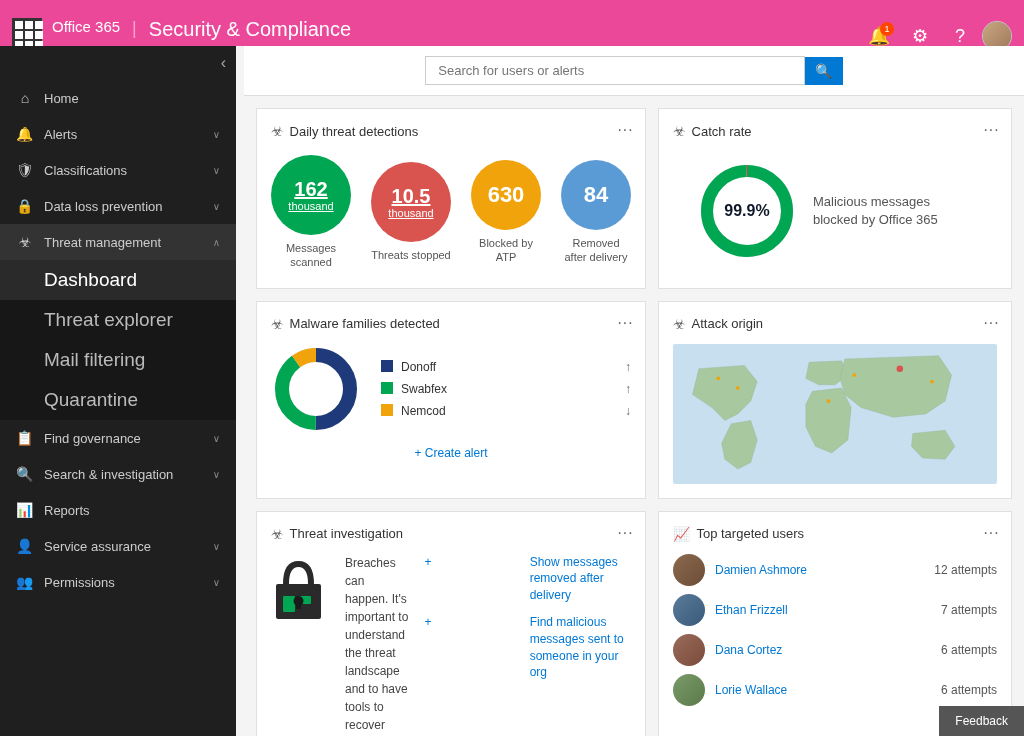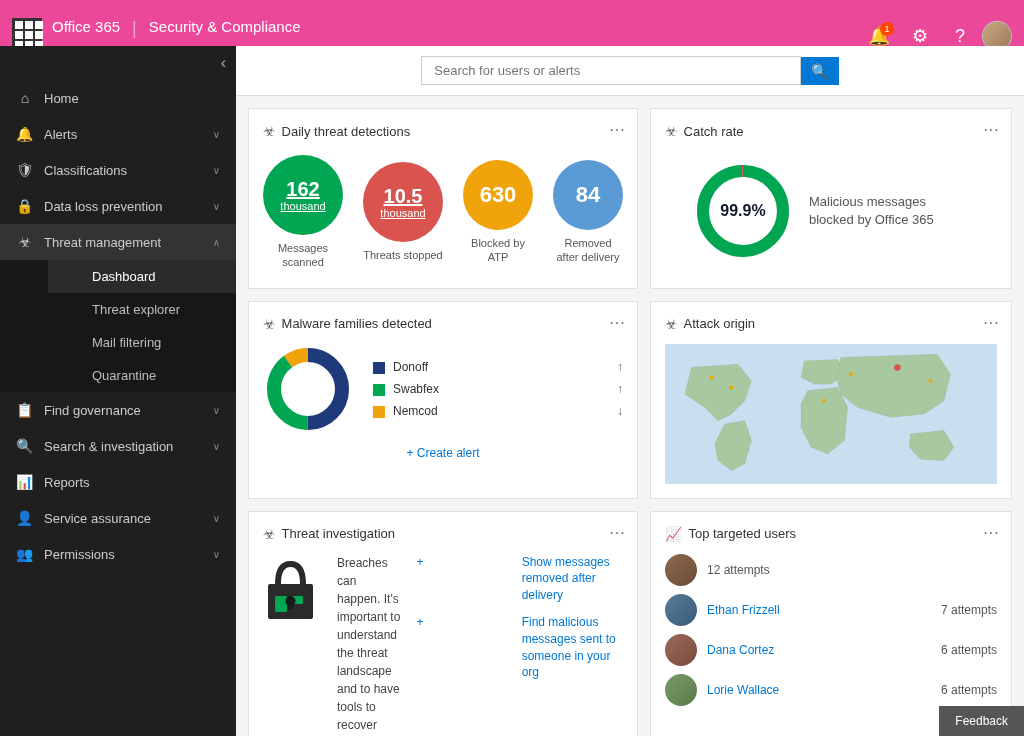--- a/index.html
+++ b/index.html
@@ -4,46 +4,46 @@
   <style>
     * { box-sizing: border-box; margin: 0; padding: 0; }
     body { font-family: 'Segoe UI', Arial, sans-serif; font-size: 13px; background: #f0f0f0; display: flex; flex-direction: column; height: 736px; overflow: hidden; }
 
     
     .topbar { background: #ec4899; display: flex; align-items: flex-start; height: 46px; padding: 18px 12px; flex-shrink: 0; }
     .topbar-grid { background: #333; width: 30px; height: 30px; display: grid; grid-template-columns: repeat(3,8px); grid-template-rows: repeat(3,8px); gap: 2px; padding: 3px; margin-right: 10px; cursor: pointer; }
     .topbar-grid-cell { background: white; }
     .topbar-title { color: white; font-size: 15px; font-weight: 400; }
     .topbar-divider { color: rgba(255,255,255,0.5); margin: 0 12px; font-size: 18px; font-weight: 100; }
-    .topbar-app { color: white; font-size: 15px; }
+    .topbar-app { color: white; font-size: 20px; }
     .topbar-spacer { flex: 1; }
     .topbar-icons { display: flex; align-items: center; gap: 4px; }
     .topbar-icon-btn { width: 36px; height: 36px; display: flex; align-items: center; justify-content: center; color: white; cursor: pointer; position: relative; font-size: 18px; }
     .notif-badge { position: absolute; top: 4px; right: 4px; background: #ff4500; color: white; font-size: 9px; width: 14px; height: 14px; border-radius: 50%; display: flex; align-items: center; justify-content: center; }
     .avatar { width: 30px; height: 30px; border-radius: 50%; background: #888; overflow: hidden; border: 1px solid rgba(255,255,255,0.5); }
     .avatar-img { width: 100%; height: 100%; background: linear-gradient(135deg, #c8a882, #a0785a); }
 
     
     .main-layout { display: flex; flex: 1; overflow: hidden; }
 
     
     .sidebar { width: 236px; background: #1f1f1f; color: #ccc; display: flex; flex-direction: column; flex-shrink: 0; overflow-y: auto; }
     .sidebar-collapse { display: flex; justify-content: flex-end; padding: 8px 10px; }
     .sidebar-collapse-btn { color: #aaa; cursor: pointer; font-size: 16px; }
     .sidebar-item { display: flex; align-items: center; padding: 10px 16px; cursor: pointer; gap: 10px; font-size: 13px; color: #ccc; }
     .sidebar-item.active { background: #333; }
     .sidebar-item .icon { width: 18px; text-align: center; font-size: 14px; flex-shrink: 0; }
     .sidebar-item .label { flex: 1; }
     .sidebar-item .chevron { font-size: 10px; color: #888; }
     .sidebar-sub { background: #171717; }
-    .sidebar-sub-item { padding: 9px 16px 9px 44px; cursor: pointer; color: #bbb; font-size: 13px; margin-left: 48px; }
+    .sidebar-sub-item { padding: 9px 16px 9px 44px; cursor: pointer; color: #bbb; font-size: 19px; }
     .sidebar-sub-item.active { color: white; background: #2a2a2a; }
 
     
-    .content { flex: 1; background: #f4f4f4; display: flex; flex-direction: column; overflow: hidden; }
+    .content { flex: 1; background: #f4f4f4; display: flex; flex-direction: column; overflow: hidden; padding-left: 8px; }
     .search-bar { background: white; padding: 10px 20px; display: flex; align-items: center; justify-content: center; flex-shrink: 0; border-bottom: 1px solid #ddd; }
     .search-input { width: 380px; padding: 6px 12px; border: 1px solid #ccc; outline: none; font-size: 13px; color: #666; }
     .search-btn { background: #0078d4; border: none; color: white; padding: 6px 10px; cursor: pointer; font-size: 14px; }
 
     
     .dashboard { padding: 12px; overflow-y: auto; flex: 1; display: grid; grid-template-columns: 1fr 1fr; grid-template-rows: auto auto auto auto; gap: 12px; align-content: start; }
 
     
     .card { background: white; border: 1px solid #e0e0e0; padding: 14px; position: relative; }
     .card-header { display: flex; align-items: center; gap: 6px; margin-bottom: 12px; }
@@ -70,21 +70,21 @@
     .catch-rate-inner { display: flex; align-items: center; gap: 16px; justify-content: center; padding: 10px 0; }
     .donut-container { position: relative; width: 100px; height: 100px; flex-shrink: 0; }
     .donut-label { position: absolute; top: 50%; left: 50%; transform: translate(-50%, -50%); font-size: 16px; font-weight: bold; color: #0f172a; }
     .catch-rate-text { font-size: 13px; color: #555; max-width: 160px; line-height: 1.4; }
 
     
     .malware-families { grid-column: 1; }
     .malware-inner { display: flex; align-items: center; gap: 20px; }
     .donut-sm { width: 90px; height: 90px; position: relative; flex-shrink: 0; }
     .malware-legend { display: flex; flex-direction: column; gap: 8px; flex: 1; }
-    .legend-item { display: flex; align-items: flex-end; gap: 8px; font-size: 12px; color: #333; }
+    .legend-item { display: flex; align-items: flex-start; gap: 8px; font-size: 12px; color: #333; }
     .legend-dot { width: 12px; height: 12px; flex-shrink: 0; }
     .legend-arrow { margin-left: auto; color: #666; font-size: 12px; }
     .create-alert { margin-top: 12px; color: #0078d4; font-size: 12px; cursor: pointer; text-align: center; }
 
     
     .attack-origin { grid-column: 2; }
     .world-map { width: 100%; height: 140px; background: #c8dff0; position: relative; overflow: hidden; border-radius: 2px; }
 
     
     .threat-investigation { grid-column: 1; }
@@ -376,20 +376,21 @@
 
       <div class="card top-users">
         <div class="card-header">
           <span style="color:#666; font-size:14px;">📈</span>
           <span class="card-title">Top targeted users</span>
         </div>
         <span class="card-menu">···</span>
         <div class="user-list">
           <div class="user-item">
             <div class="user-avatar ua1"></div>
+            <span class="user-name">Damien Ashmore</span>
             <span class="user-attempts">12 attempts</span>
           </div>
           <div class="user-item">
             <div class="user-avatar ua2"></div>
             <span class="user-name">Ethan Frizzell</span>
             <span class="user-attempts">7 attempts</span>
           </div>
           <div class="user-item">
             <div class="user-avatar ua3"></div>
             <span class="user-name">Dana Cortez</span>

